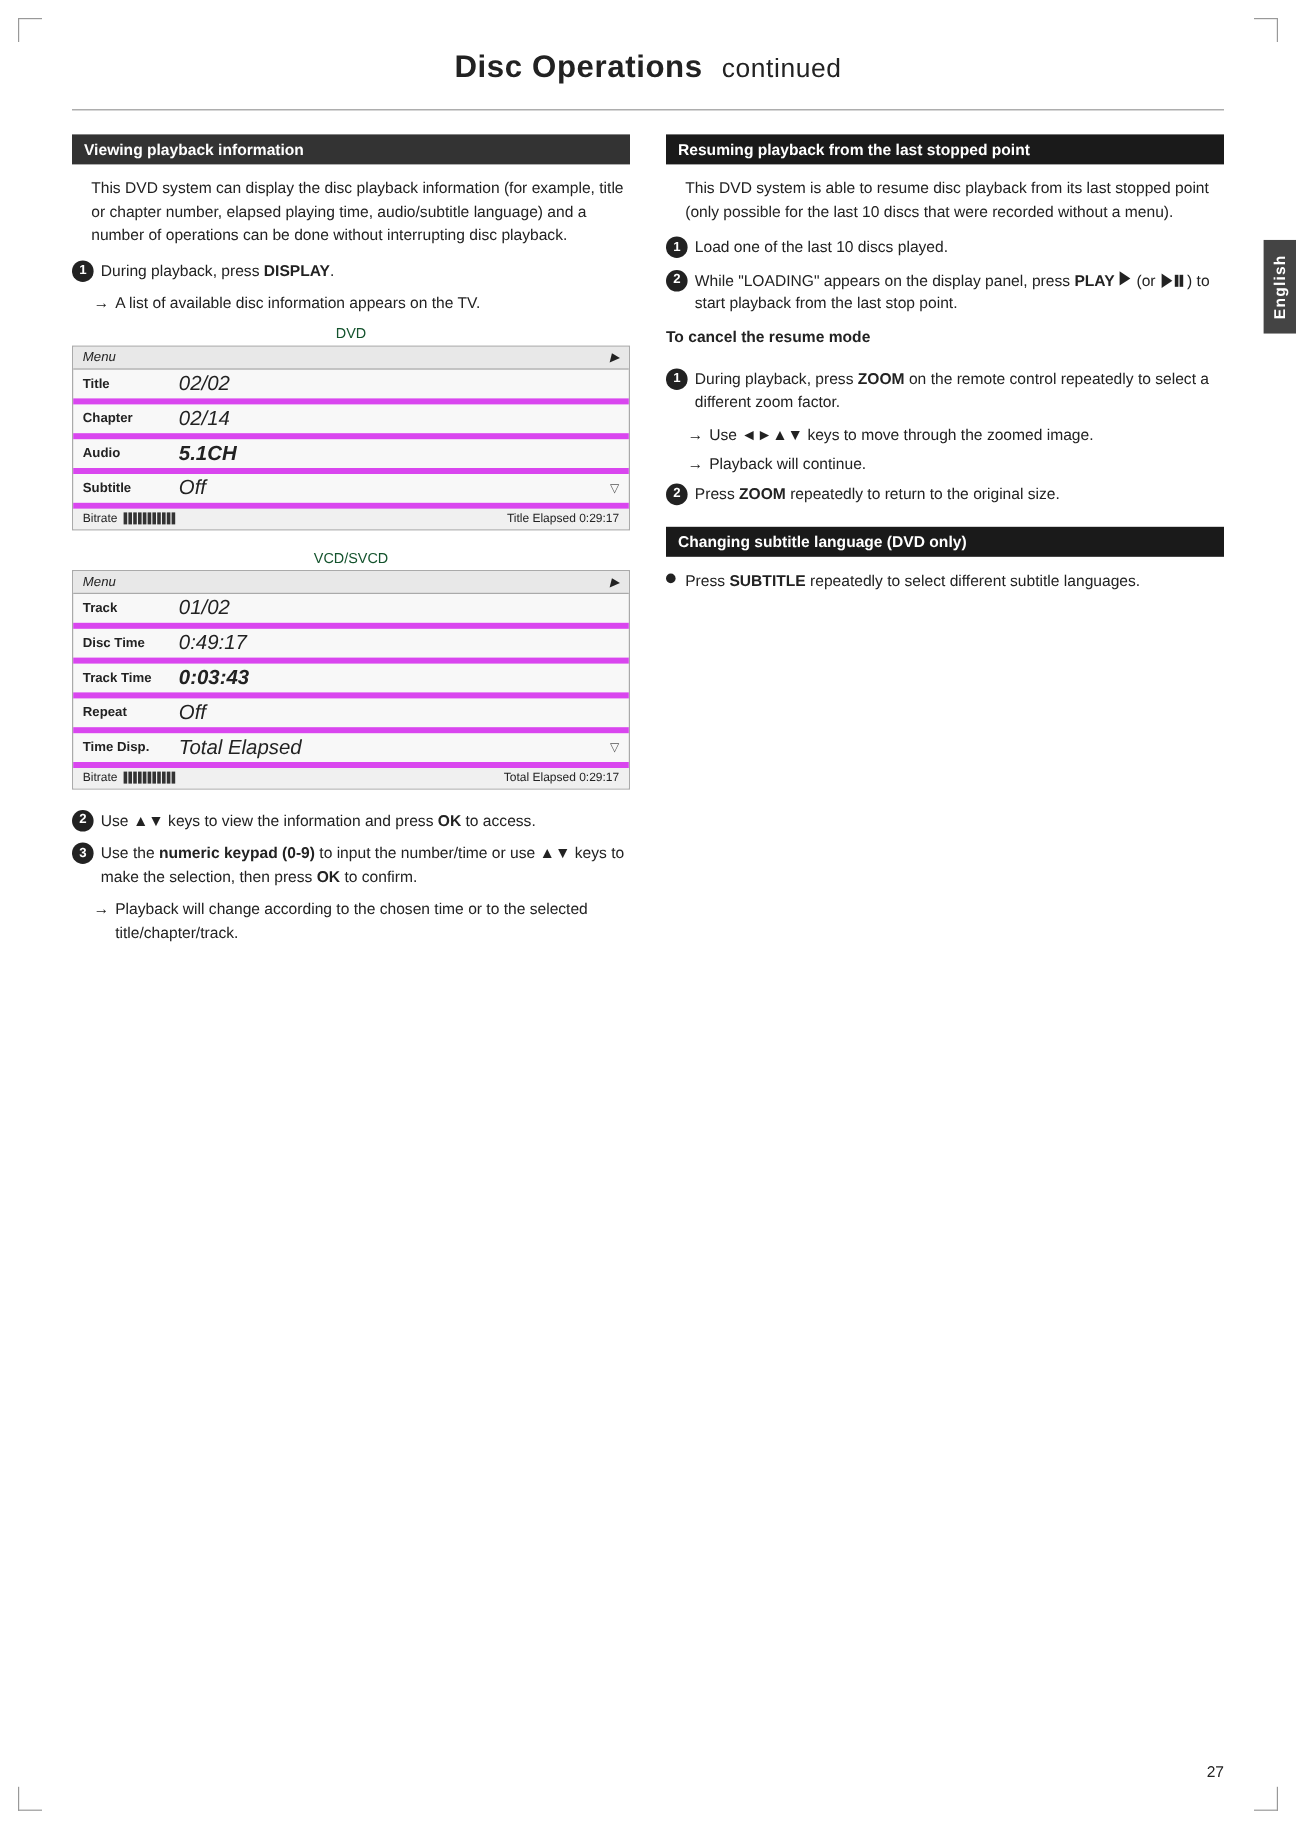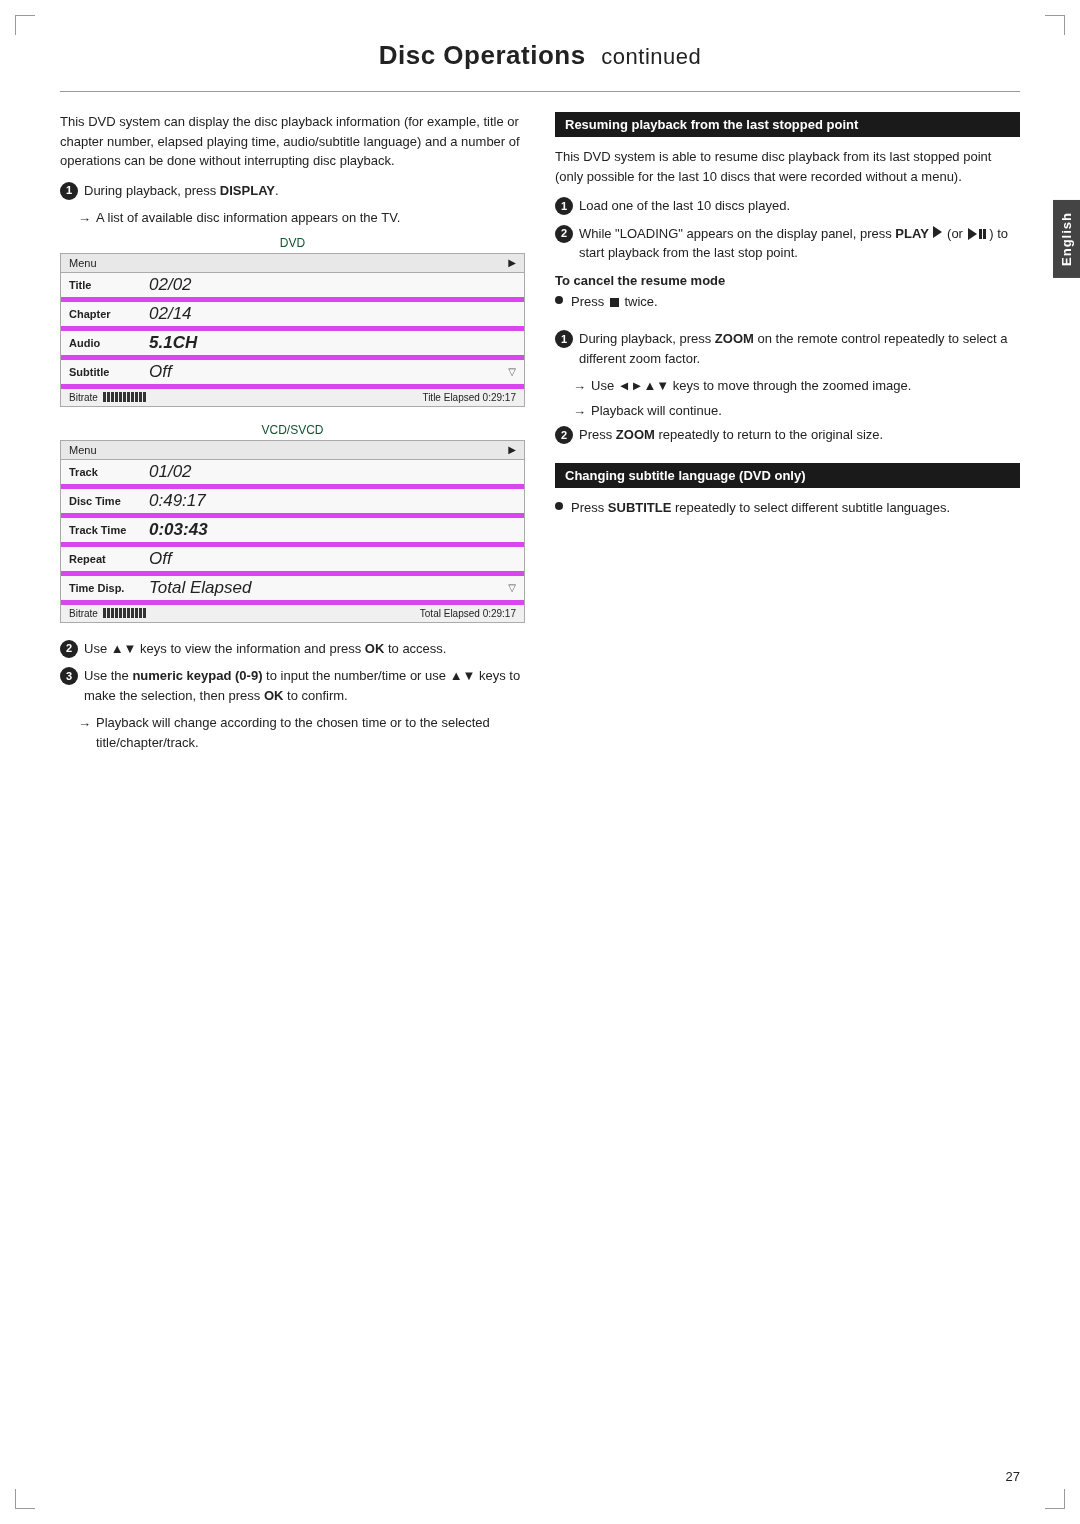--- a/index.html
+++ b/index.html
@@ -92,20 +92,21 @@
       font-weight: bold;
       margin-bottom: 10px;
     }
 
     
     .body-text {
       font-size: 13px;
       line-height: 1.5;
       margin-bottom: 10px;
       color: #222;
+      margin-left: 16px;
     }
 
     
     .step {
       display: flex;
       align-items: flex-start;
       margin-bottom: 8px;
       font-size: 13px;
       line-height: 1.5;
     }
@@ -182,20 +183,21 @@
       font-size: 11px;
     }
     .menu-row:last-child { border-bottom: none; }
     .menu-row-header {
       background: #e8e8e8;
       font-size: 11px;
       display: flex;
       padding: 3px 8px;
       border-bottom: 1px solid #aaa;
       justify-content: space-between;
+      font-style: italic;
     }
     .menu-row-header .menu-title { font-weight: normal; }
     .menu-key {
       font-weight: bold;
       width: 80px;
       font-size: 11px;
     }
     .menu-val {
       flex: 1;
       font-size: 17px;
@@ -320,20 +322,21 @@
     <span>Disc Operations</span>
     <span class="continued" style="margin-left:8px;">continued</span>
   </h1>
   <hr class="title-rule">
 
   <div class="content-columns">
 
     <div class="col-left">
 
       <div class="section-block subsection">
+        <div class="section-header">Viewing playback information</div>
 
         <p class="body-text">This DVD system can display the disc playback information (for example, title or chapter number, elapsed playing time, audio/subtitle language) and a number of operations can be done without interrupting disc playback.</p>
 
         <div class="step">
           <span class="step-num">1</span>
           <span class="step-content">
             During playback, press <b>DISPLAY</b>.
           </span>
         </div>
 
@@ -482,26 +485,20 @@
                 <span class="pause-bar"></span>
                 <span class="pause-bar"></span>
               </span>
             </span>
             ) to start playback from the last stop point.
           </span>
         </div>
 
         <div class="subsection" style="margin-top:10px;">
           <div class="sub-header-bold">To cancel the resume mode</div>
-          <div class="bullet-item">
-            <span class="bullet-sym"></span>
-            <span>
-              Press <span class="stop-square"></span> twice.
-            </span>
-          </div>
         </div>
       </div>
 
       <div class="section-block">
 
 
         <div class="step">
           <span class="step-num">1</span>
           <span class="step-content">
             During playback, press <b>ZOOM</b> on the remote control repeatedly to select a different zoom factor.

